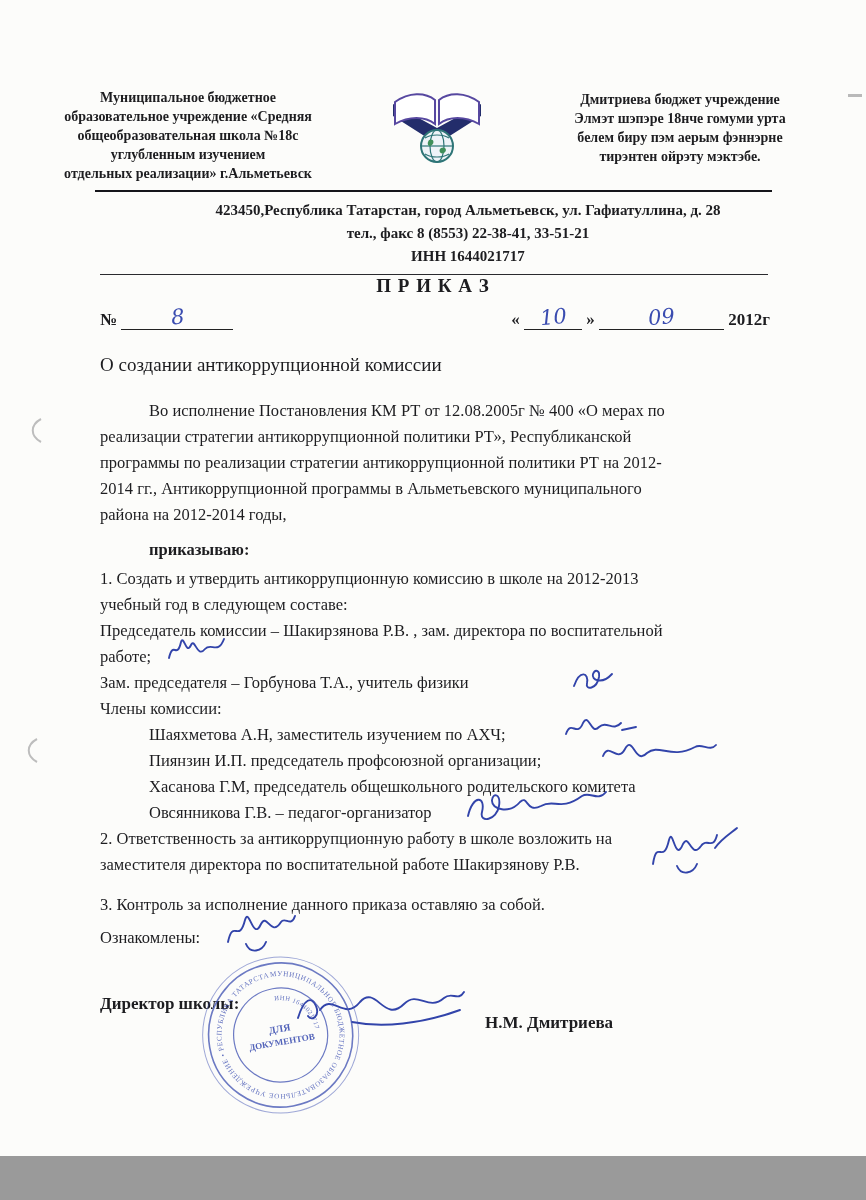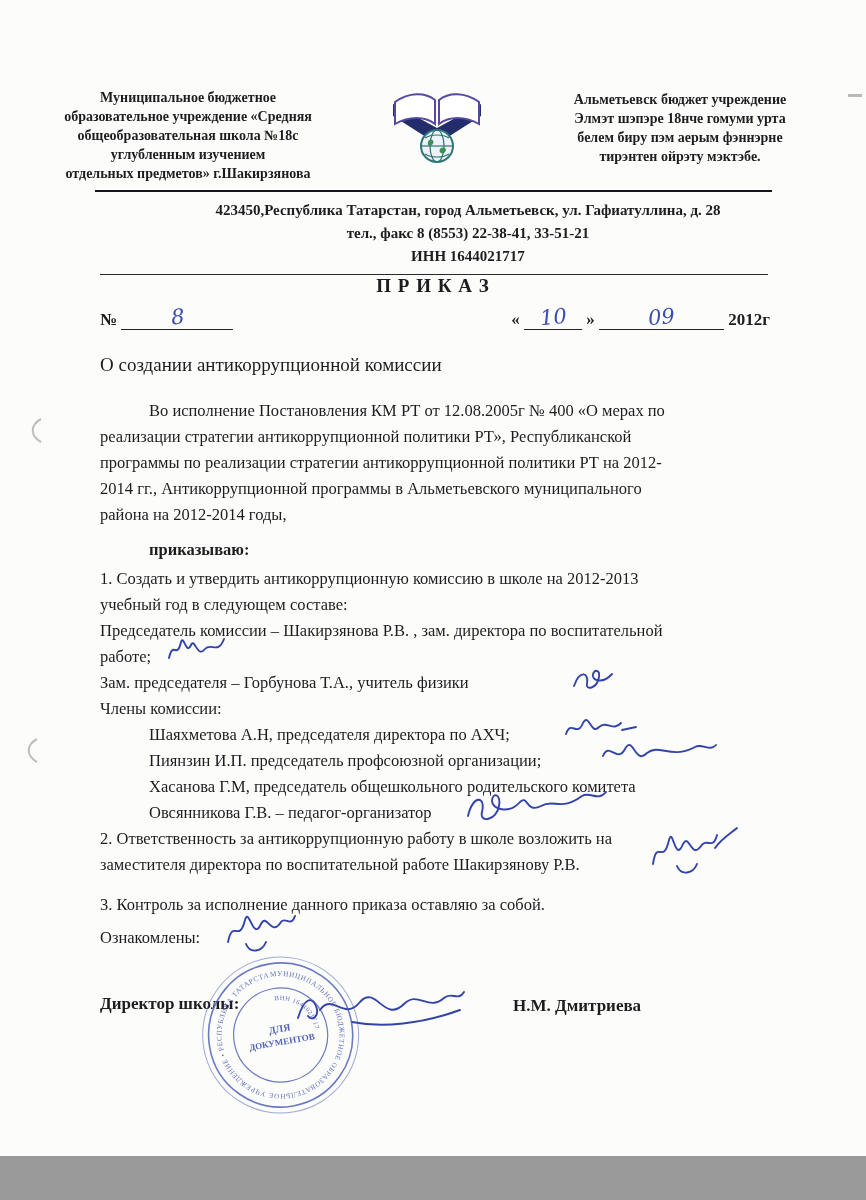--- a/index.html
+++ b/index.html
@@ -26,54 +26,54 @@
   .indent{text-indent:49px;}
   .decree{font-weight:bold;font-size:16.5px;margin:12px 96px 0 149px;}
   .list{margin-top:6px;}
   .line{position:relative;}
   .pad48{padding-left:49px;}
   .sig{position:absolute;pointer-events:none;overflow:visible;}
   .sig path{stroke:#3244aa;fill:none;stroke-width:1.9;stroke-linecap:round;stroke-linejoin:round;}
   .mtop14{margin-top:14px;font-family:Liberation Serif, serif;}
   .ack{margin:10px 96px 0 100px;font-size:16.5px;position:relative;}
   .footer{margin:46px 96px 0 100px;font-weight:bold;font-size:17px;position:relative;height:30px;}
-  .dirname{position:absolute;left:385px;top:2px;margin-left:28px;}
+  .dirname{position:absolute;left:385px;top:19px;}
   .dirsig{left:190px;top:-14px;width:180px;height:56px;}
   .stampwrap{position:absolute;left:196px;top:950px;transform:rotate(-10deg);opacity:0.92;}
   .artifact{position:absolute;}
 </style>
 </head>
 <body>
 
 <div class="page">
 
   <div class="header">
     <div class="org left">
       <div>Муниципальное бюджетное</div>
       <div>образовательное учреждение «Средняя</div>
       <div>общеобразовательная  школа №18с</div>
       <div>углубленным изучением</div>
-      <div>отдельных предметов» г.Шакирзянова</div>
+      <div>отдельных реализации» г.Альметьевск</div>
     </div>
     <div class="logo">
       <svg width="104" height="80" viewBox="0 0 104 80">
         <path d="M8,18 L52,42 L96,18 L96,30 L52,58 L8,30 Z" fill="#232d6b"></path>
         <path d="M10,16 C24,6 40,6 50,14 L50,38 C40,30 24,30 10,38 Z" fill="#ffffff" stroke="#5748a0" stroke-width="2"></path>
         <path d="M94,16 C80,6 64,6 54,14 L54,38 C64,30 80,30 94,38 Z" fill="#ffffff" stroke="#5748a0" stroke-width="2"></path>
         <circle cx="52" cy="60" r="16" fill="#eef3f8" stroke="#2e7577" stroke-width="2"></circle>
         <ellipse cx="52" cy="60" rx="7" ry="16" fill="none" stroke="#2e7577" stroke-width="1.2"></ellipse>
         <line x1="36" y1="60" x2="68" y2="60" stroke="#2e7577" stroke-width="1.2"></line>
         <path d="M40,52 C46,48 58,48 64,52" stroke="#2e7577" fill="none" stroke-width="1.2"></path>
         <path d="M40,68 C46,72 58,72 64,68" stroke="#2e7577" fill="none" stroke-width="1.2"></path>
         <path d="M44,54 C48,52 50,56 47,59 C44,62 41,58 44,54 Z" fill="#3f8f5a"></path>
         <path d="M56,62 C60,60 63,64 59,67 C55,69 53,64 56,62 Z" fill="#3f8f5a"></path>
       </svg>
     </div>
     <div class="org right">
-      <div>Альметьевск бюджет учреждение</div>
+      <div>Дмитриева бюджет учреждение</div>
       <div>Элмэт шэпэре 18нче гомуми урта</div>
       <div>белем биру пэм аерым фэннэрне</div>
       <div>тирэнтен ойрэту мэктэбе.</div>
     </div>
   </div>
 
   <div class="rule thick"></div>
 
   <div class="addr">
     <div>423450,Республика Татарстан, город Альметьевск, ул. Гафиатуллина, д. 28</div>
@@ -126,21 +126,21 @@
     <div class="line">
       <span>Зам. председателя – Горбунова Т.А., учитель физики</span>
       <svg class="sig" style="left:470px;top:-6px" width="46" height="30" viewBox="0 0 46 30">
         <path d="M4,22 C10,5 19,9 17,19 C15,27 27,25 29,13 C30,6 25,5 23,10 C21,16 32,21 42,10"></path>
       </svg>
     </div>
 
     <div class="line">Члены комиссии:</div>
 
     <div class="line pad48">
-      <span>Шаяхметова А.Н, председателя директора по АХЧ;</span>
+      <span>Шаяхметова А.Н, заместитель изучением по АХЧ;</span>
       <svg class="sig" style="left:462px;top:-8px" width="80" height="30" viewBox="0 0 80 30">
         <path d="M4,20 C9,5 15,24 21,9 C27,-2 29,22 37,13 C45,6 51,18 59,9 M60,16 L74,13"></path>
       </svg>
     </div>
     <div class="line pad48">
       <span>Пиянзин И.П. председатель профсоюзной организации;</span>
       <svg class="sig" style="left:498px;top:-10px" width="122" height="34" viewBox="0 0 122 34">
         <path d="M5,18 C11,3 19,26 27,11 C35,-4 37,28 49,15 C61,5 73,22 97,9 C104,5 112,14 118,7"></path>
       </svg>
     </div>

